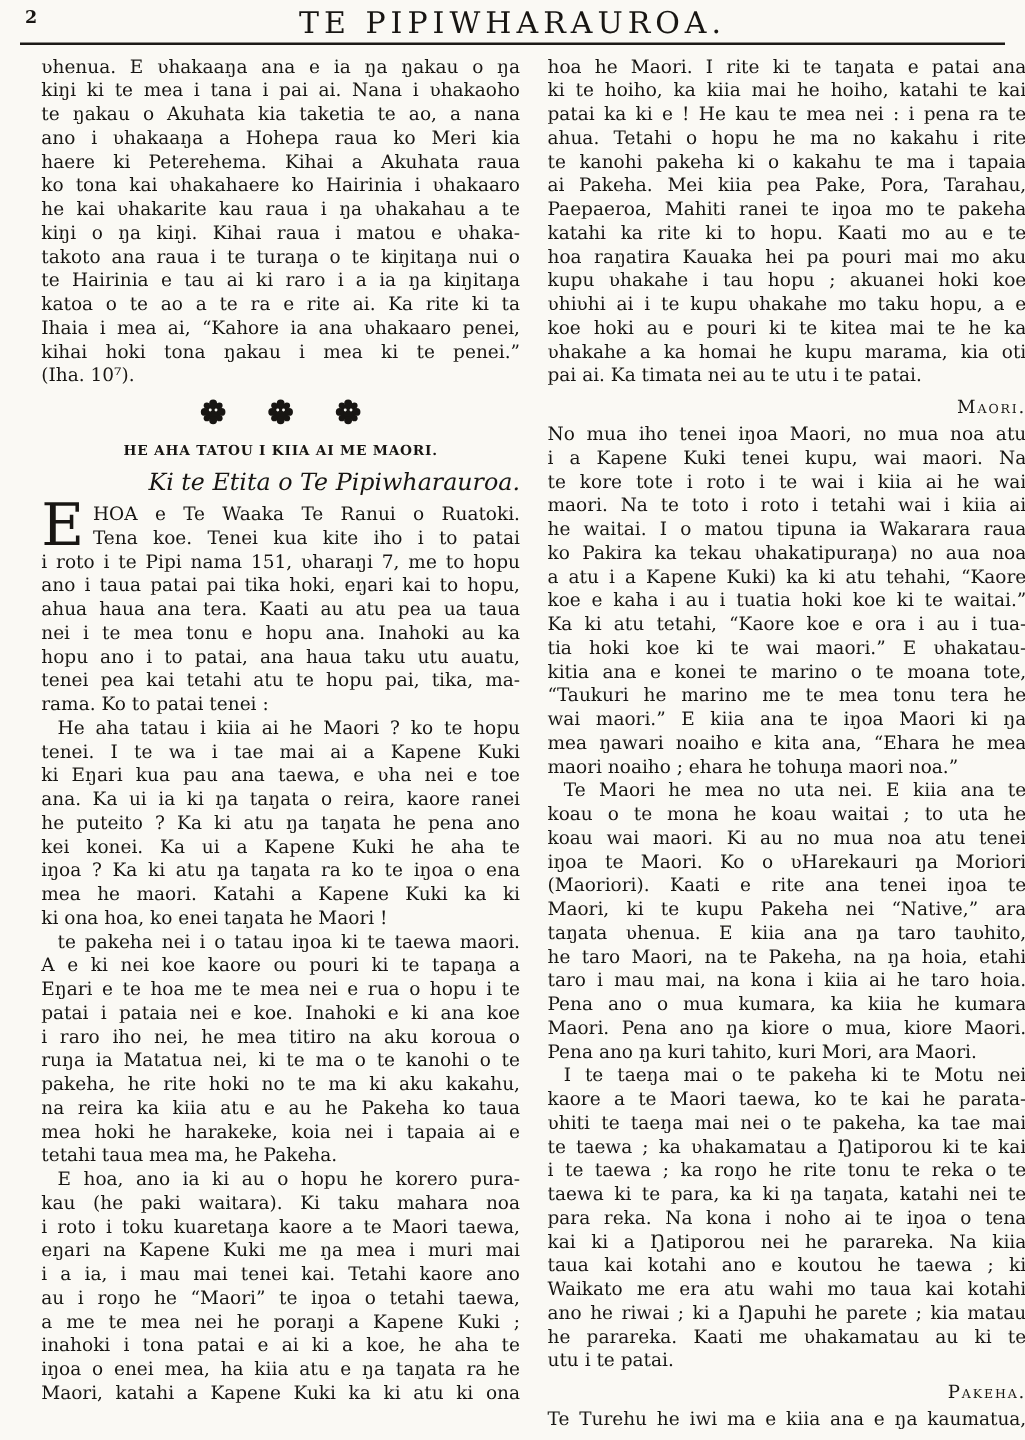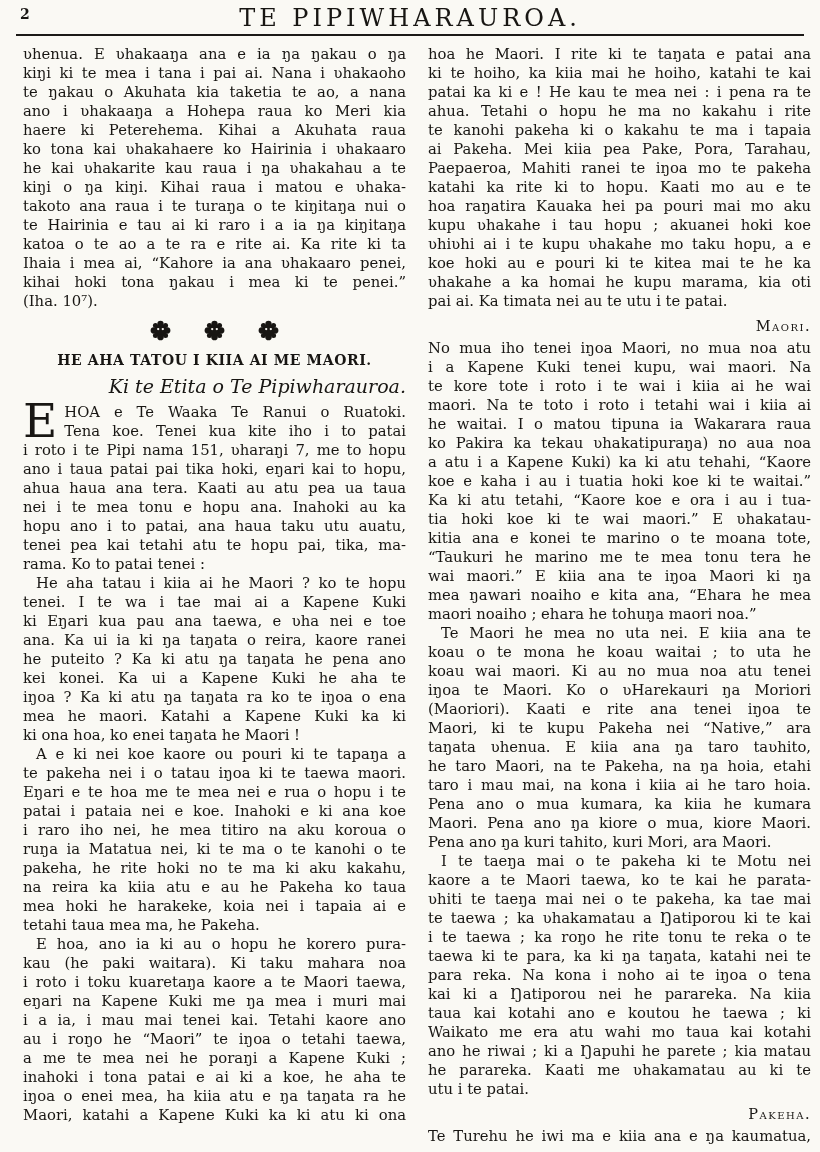--- a/index.html
+++ b/index.html
@@ -21,21 +21,21 @@
     font-size:24px;font-weight:normal;
     letter-spacing:4px;
   }
   .head-rule{
     height:2px;background:#1c1a17;
     margin:4px 16px 0 16px;
     box-shadow:0 3px 0 -2px #1c1a17;
   }
   .columns{
     display:flex;gap:22px;
-    padding:8px 16px 0 23px;
+    padding:8px 16px 0 33px;
   }
   .col{
     width:383px;flex:0 0 383px;
     font-size:14.8px;line-height:19px;
   }
   .tline{
     text-align:justify;
     text-align-last:justify;
     white-space:normal;
   }
@@ -45,21 +45,21 @@
   .ornament-row{
     text-align:center;
     margin:9px 0 4px 0;
     height:24px;
   }
   .fleuron{display:inline-block;width:21px;height:21px;margin:0 14px;vertical-align:middle;}
   .fleuron svg{display:block;width:100%;height:100%;fill:#181613;}
   .article-title{
     margin:8px 0 2px 0;
     text-align:center;
-    font-size:14px;font-weight:bold;
+    font-size:11px;font-weight:bold;
     letter-spacing:0.6px;
   }
   .byline{
     margin:7px 0 6px 0;
     text-align:right;
     font-style:italic;
     font-size:19px;
   }
   .dropcap{
     float:left;
@@ -167,22 +167,22 @@
           <div class="tline">tenei.  I te wa i tae mai ai a Kapene Kuki</div>
           <div class="tline">ki Eŋari kua pau ana taewa, e ʋha nei e toe</div>
           <div class="tline">ana.  Ka ui ia ki ŋa taŋata o reira, kaore ranei</div>
           <div class="tline">he puteito ?  Ka ki atu ŋa taŋata he pena ano</div>
           <div class="tline">kei konei.  Ka ui a Kapene Kuki he aha te</div>
           <div class="tline">iŋoa ?  Ka ki atu ŋa taŋata ra ko te iŋoa o ena</div>
           <div class="tline">mea he maori.  Katahi a Kapene Kuki ka ki</div>
           <div class="tline last">ki ona hoa, ko enei taŋata he Maori !</div>
         </div>
       <div class="para indent">
+          <div class="tline">te pakeha nei i o tatau iŋoa ki te taewa maori.</div>
           <div class="tline">A e ki nei koe kaore ou pouri ki te tapaŋa a</div>
-          <div class="tline">te pakeha nei i o tatau iŋoa ki te taewa maori.</div>
           <div class="tline">Eŋari e te hoa me te mea nei e rua o hopu i te</div>
           <div class="tline">patai i pataia nei e koe.  Inahoki e ki ana koe</div>
           <div class="tline">i raro iho nei, he mea titiro na aku koroua o</div>
           <div class="tline">ruŋa ia Matatua nei, ki te ma o te kanohi o te</div>
           <div class="tline">pakeha, he rite hoki no te ma ki aku kakahu,</div>
           <div class="tline">na reira ka kiia atu e au he Pakeha ko taua</div>
           <div class="tline">mea hoki he harakeke, koia nei i tapaia ai e</div>
           <div class="tline last">tetahi taua mea ma, he Pakeha.</div>
         </div>
       <div class="para indent">

